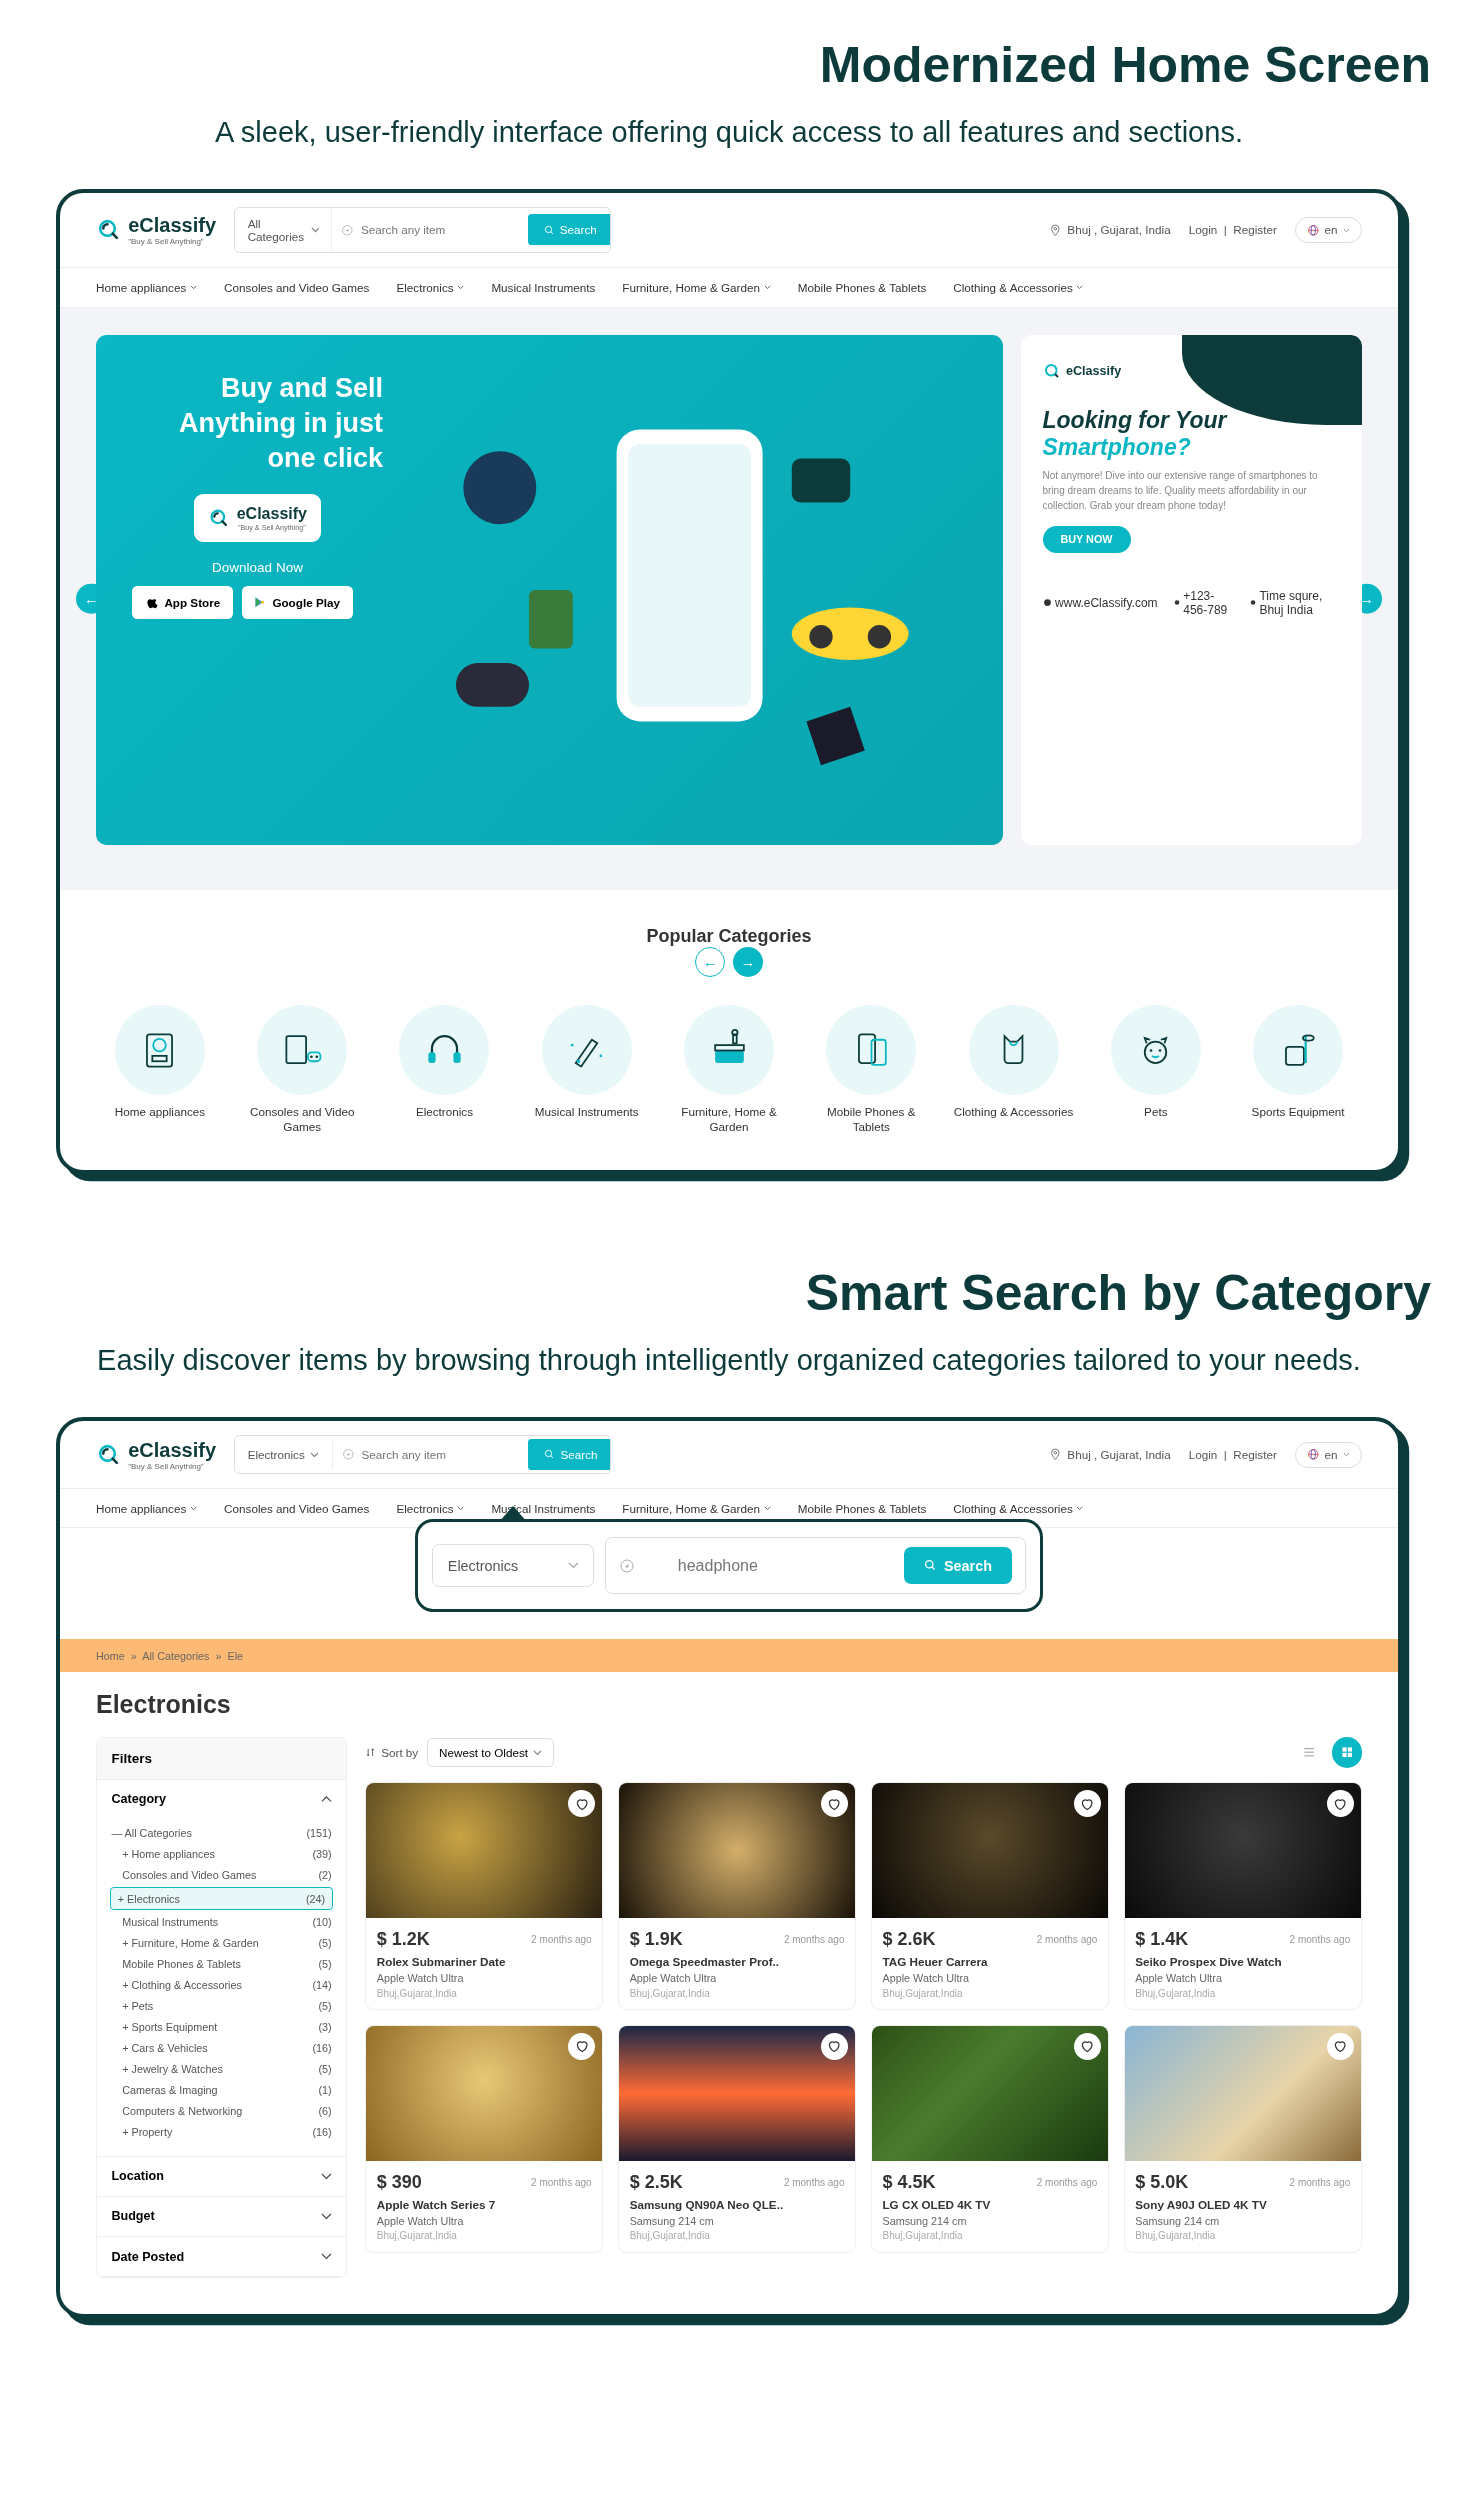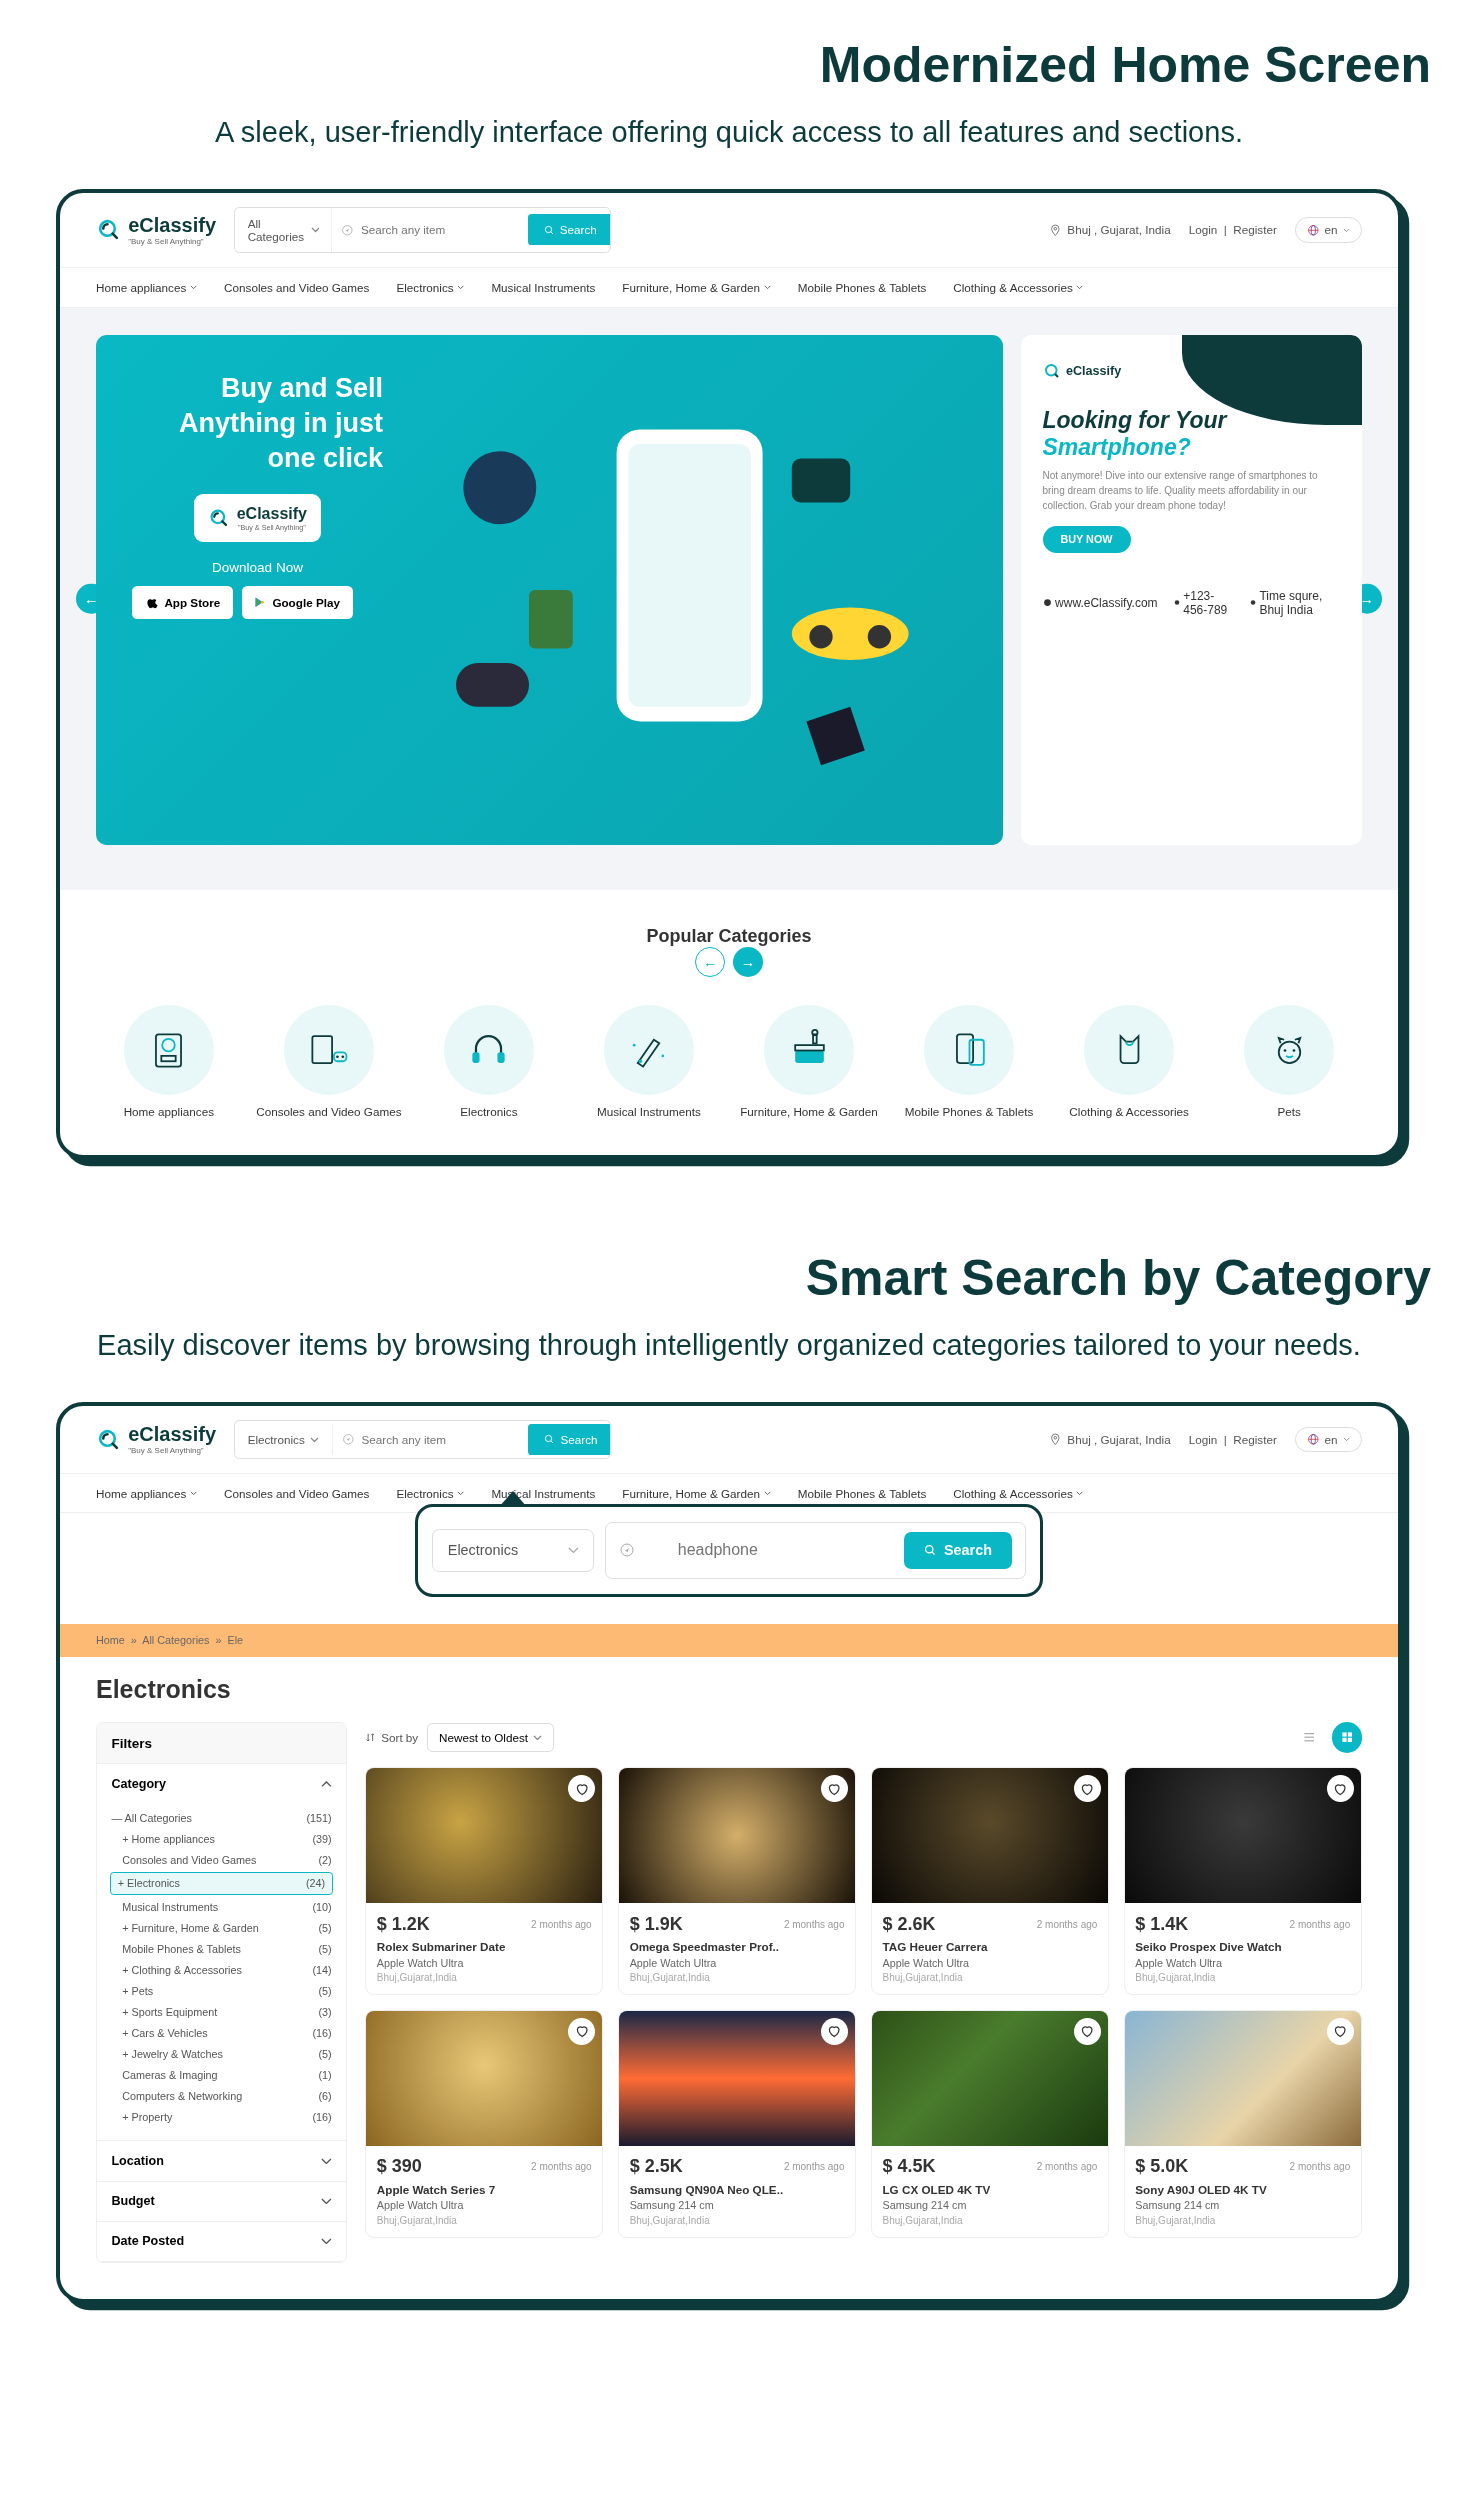--- a/index.html
+++ b/index.html
@@ -369,20 +369,30 @@
             <svg viewBox="0 0 48 48" width="43" height="43">
               <circle cx="24" cy="26" r="12" fill="none" stroke="#0d3b3b" stroke-width="2"></circle>
               <path d="M14 16 l-2-6 l6 2 M34 16 l2-6 l-6 2" fill="none" stroke="#0d3b3b" stroke-width="2"></path>
               <circle cx="19" cy="24" r="1.5" fill="#0d3b3b"></circle>
               <circle cx="29" cy="24" r="1.5" fill="#0d3b3b"></circle>
               <path d="M20 30 q4 3 8 0" fill="none" stroke="#09b8c4" stroke-width="2"></path>
             </svg>
           </div>
           <div class="cat-label">Pets</div>
         </div>
+        <div class="cat-item">
+          <div class="cat-circle">
+            <svg viewBox="0 0 48 48" width="43" height="43">
+              <rect x="10" y="20" width="20" height="20" rx="3" fill="none" stroke="#0d3b3b" stroke-width="2"></rect>
+              <line x1="32" y1="8" x2="32" y2="38" stroke="#09b8c4" stroke-width="2.5"></line>
+              <ellipse cx="35" cy="10" rx="6" ry="3" fill="none" stroke="#0d3b3b" stroke-width="2"></ellipse>
+            </svg>
+          </div>
+          <div class="cat-label">Sports Equipment</div>
+        </div>
       </div>
   </div>
 </div>
 
 <h1 class="section-title">Smart Search by Category</h1>
 <p class="section-subtitle">Easily discover items by browsing through intelligently organized categories tailored to your needs.</p>
 
 <div class="frame">
   <div class="topbar">
     <div class="logo">

